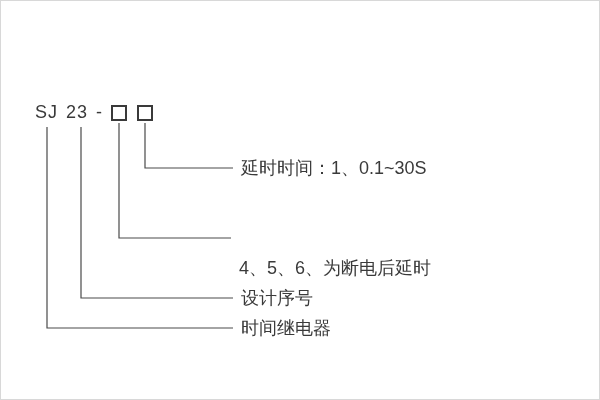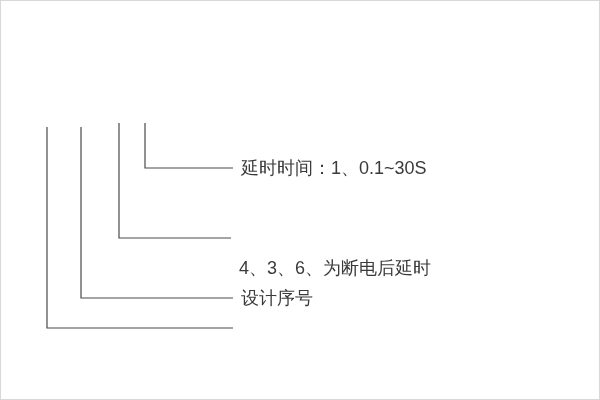--- a/index.html
+++ b/index.html
@@ -63,29 +63,37 @@
   .lbl-on-delay { left: 238px; top: 227px; }
   .lbl-off-delay{ left: 238px; top: 257px; }
   .lbl-design   { left: 240px; top: 287px; }
   .lbl-relay    { left: 240px; top: 317px; }
 </style>
 </head>
 <body>
 
 <div class="page">
 
+  <div class="model-row">
+    <span class="part">SJ</span>
+    <span class="part">23</span>
+    <span class="dash">-</span>
+    <span class="sq"></span>
+    <span class="sq"></span>
+  </div>
 
   <svg class="lines" viewBox="0 0 600 400">
 
     <path d="M 144 122 L 144 167 L 232 167"></path>
 
     <path d="M 118 122 L 118 237 L 230 237"></path>
 
     <path d="M 80 126 L 80 297 L 232 297"></path>
 
     <path d="M 46 126 L 46 327 L 232 327"></path>
   </svg>
 
   <div class="lbl lbl-delay1">延时时间：1、0.1~30S</div>
-  <div class="lbl lbl-off-delay">4、3、6、为断电后延时</div>
+  <div class="lbl lbl-off-delay">4、5、6、为断电后延时</div>
   <div class="lbl lbl-design">设计序号</div>
+  <div class="lbl lbl-relay">时间继电器</div>
 
 </div>
 
 </body></html>

